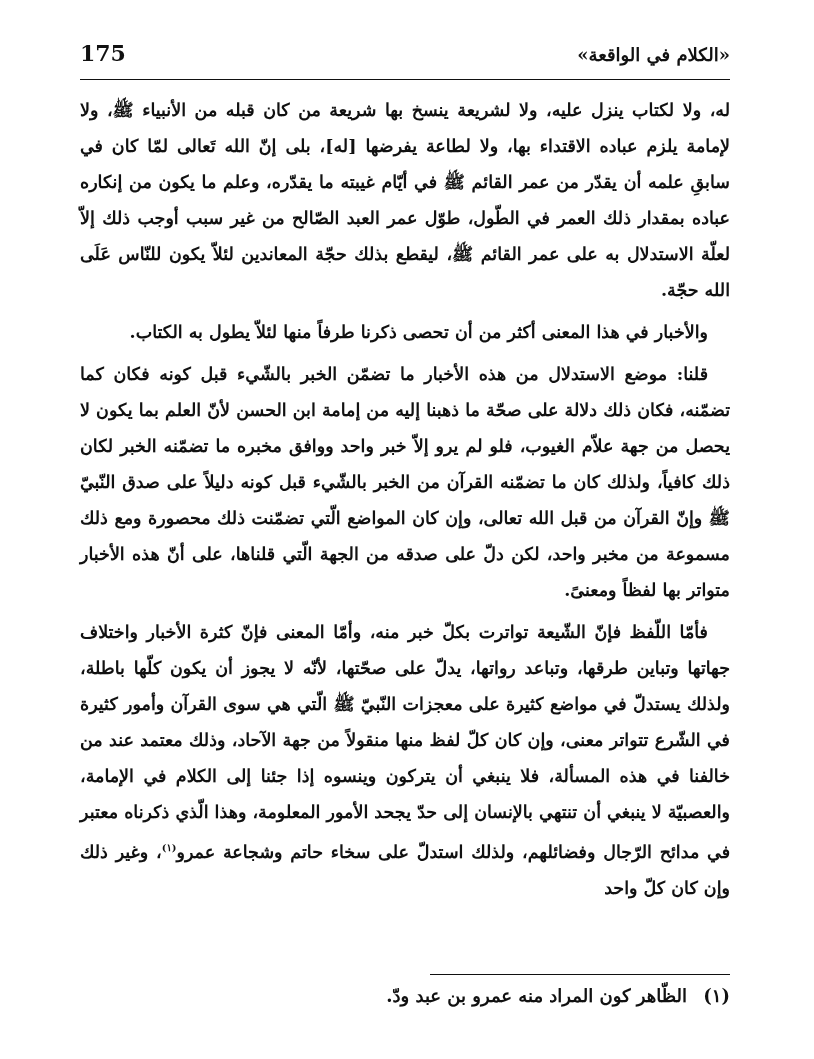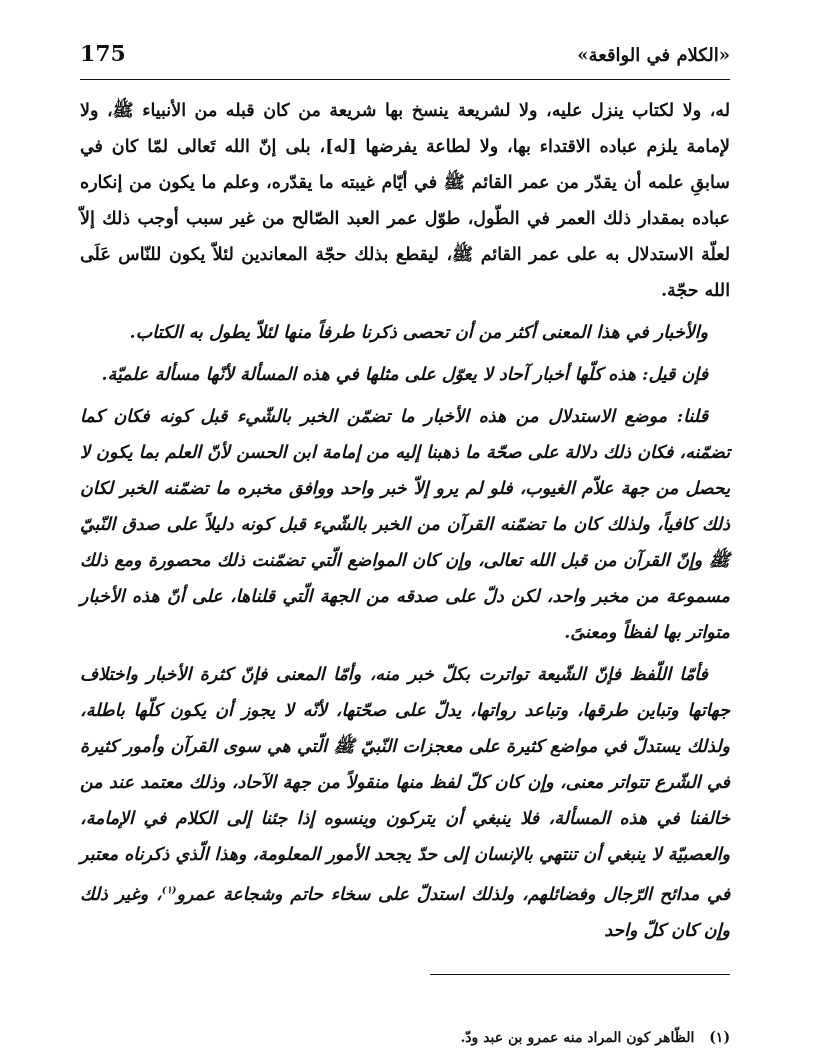--- a/index.html
+++ b/index.html
@@ -23,47 +23,46 @@
     .header-rule {
       position: absolute; left: 80px; top: 79px; width: 650px; height: 0;
       border-top: 1.5px solid #111;
     }
     .body-text {
       position: absolute; left: 80px; top: 92px; width: 650px;
       direction: rtl; text-align: justify; text-align-last: right;
       font-size: 17.5px; line-height: 36px; font-weight: bold;
     }
     .para { margin: 0 0 6px 0; }
-    .para.indent { text-indent: 22px; font-style: italic; }
+    .para.indent { text-indent: 22px; }
     .para.first { text-indent: 0; }
     .footnote-rule {
       position: absolute; right: 84px; top: 974px; width: 300px; height: 0;
       border-top: 1px solid #111;
     }
     .footnote {
       position: absolute; right: 84px; top: 985px; width: 650px;
-      direction: rtl; text-align: right; font-size: 14px; font-weight: bold; margin-top: 44px;
+      direction: rtl; text-align: right; font-size: 18px; font-weight: bold;
     }
     .fn-num { margin-left: 10px; }
     sup { font-size: 10px; }
   </style>
 </head>
 <body>
 
 <div class="page">
   <div class="header">
     <span class="running-title">«الكلام في الواقعة»</span>
     <span class="page-number">175</span>
   </div>
   <div class="header-rule"></div>
 
   <div class="body-text">
     <p class="para first">له، ولا لكتاب ينزل عليه، ولا لشريعة ينسخ بها شريعة من كان قبله من الأنبياء ﷺ، ولا لإمامة يلزم عباده الاقتداء بها، ولا لطاعة يفرضها [له]، بلى إنّ الله تَعالى لمّا كان في سابقِ علمه أن يقدّر من عمر القائم ﷺ في أيّام غيبته ما يقدّره، وعلم ما يكون من إنكاره عباده بمقدار ذلك العمر في الطّول، طوّل عمر العبد الصّالح من غير سبب أوجب ذلك إلاّ لعلّة الاستدلال به على عمر القائم ﷺ، ليقطع بذلك حجّة المعاندين لئلاّ يكون للنّاس عَلَى الله حجّة.</p>
     <p class="para indent">والأخبار في هذا المعنى أكثر من أن تحصى ذكرنا طرفاً منها لئلاّ يطول به الكتاب.</p>
-    <p class="para indent">فإن قيل: هذه كلّها أخبار آحاد لا يعوّل على مثلها في هذه المسألة لأنّها مسألة علميّة.</p>
     <p class="para indent">قلنا: موضع الاستدلال من هذه الأخبار ما تضمّن الخبر بالشّيء قبل كونه فكان كما تضمّنه، فكان ذلك دلالة على صحّة ما ذهبنا إليه من إمامة ابن الحسن لأنّ العلم بما يكون لا يحصل من جهة علاّم الغيوب، فلو لم يرو إلاّ خبر واحد ووافق مخبره ما تضمّنه الخبر لكان ذلك كافياً، ولذلك كان ما تضمّنه القرآن من الخبر بالشّيء قبل كونه دليلاً على صدق النّبيّ ﷺ وإنّ القرآن من قبل الله تعالى، وإن كان المواضع الّتي تضمّنت ذلك محصورة ومع ذلك مسموعة من مخبر واحد، لكن دلّ على صدقه من الجهة الّتي قلناها، على أنّ هذه الأخبار متواتر بها لفظاً ومعنىً.</p>
     <p class="para indent"><span>فأمّا اللّفظ فإنّ الشّيعة تواترت بكلّ خبر منه، وأمّا المعنى فإنّ كثرة الأخبار واختلاف جهاتها وتباين طرقها، وتباعد رواتها، يدلّ على صحّتها، لأنّه لا يجوز أن يكون كلّها باطلة، ولذلك يستدلّ في مواضع كثيرة على معجزات النّبيّ ﷺ الّتي هي سوى القرآن وأمور كثيرة في الشّرع تتواتر معنى، وإن كان كلّ لفظ منها منقولاً من جهة الآحاد، وذلك معتمد عند من خالفنا في هذه المسألة، فلا ينبغي أن يتركون وينسوه إذا جئنا إلى الكلام في الإمامة، والعصبيّة لا ينبغي أن تنتهي بالإنسان إلى حدّ يجحد الأمور المعلومة، وهذا الّذي ذكرناه معتبر في مدائح الرّجال وفضائلهم، ولذلك استدلّ على سخاء حاتم وشجاعة عمرو</span><sup>(١)</sup><span>، وغير ذلك وإن كان كلّ واحد</span></p>
   </div>
 
   <div class="footnote-rule"></div>
   <div class="footnote">
     <span class="fn-num">(١)</span>
     <span>الظّاهر كون المراد منه عمرو بن عبد ودّ.</span>
   </div>
 </div>

